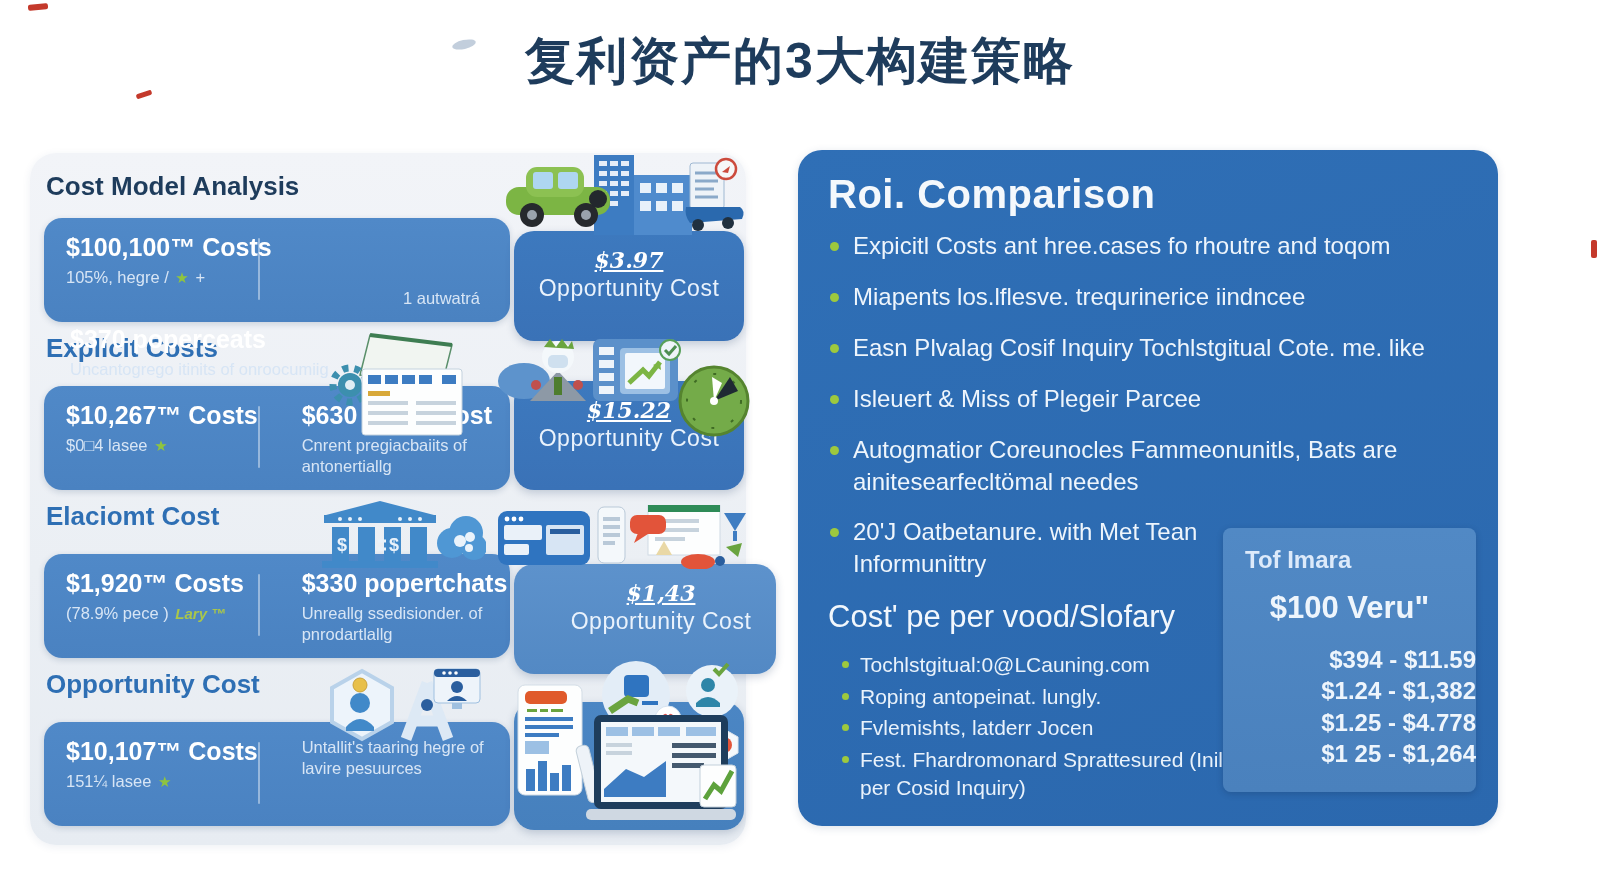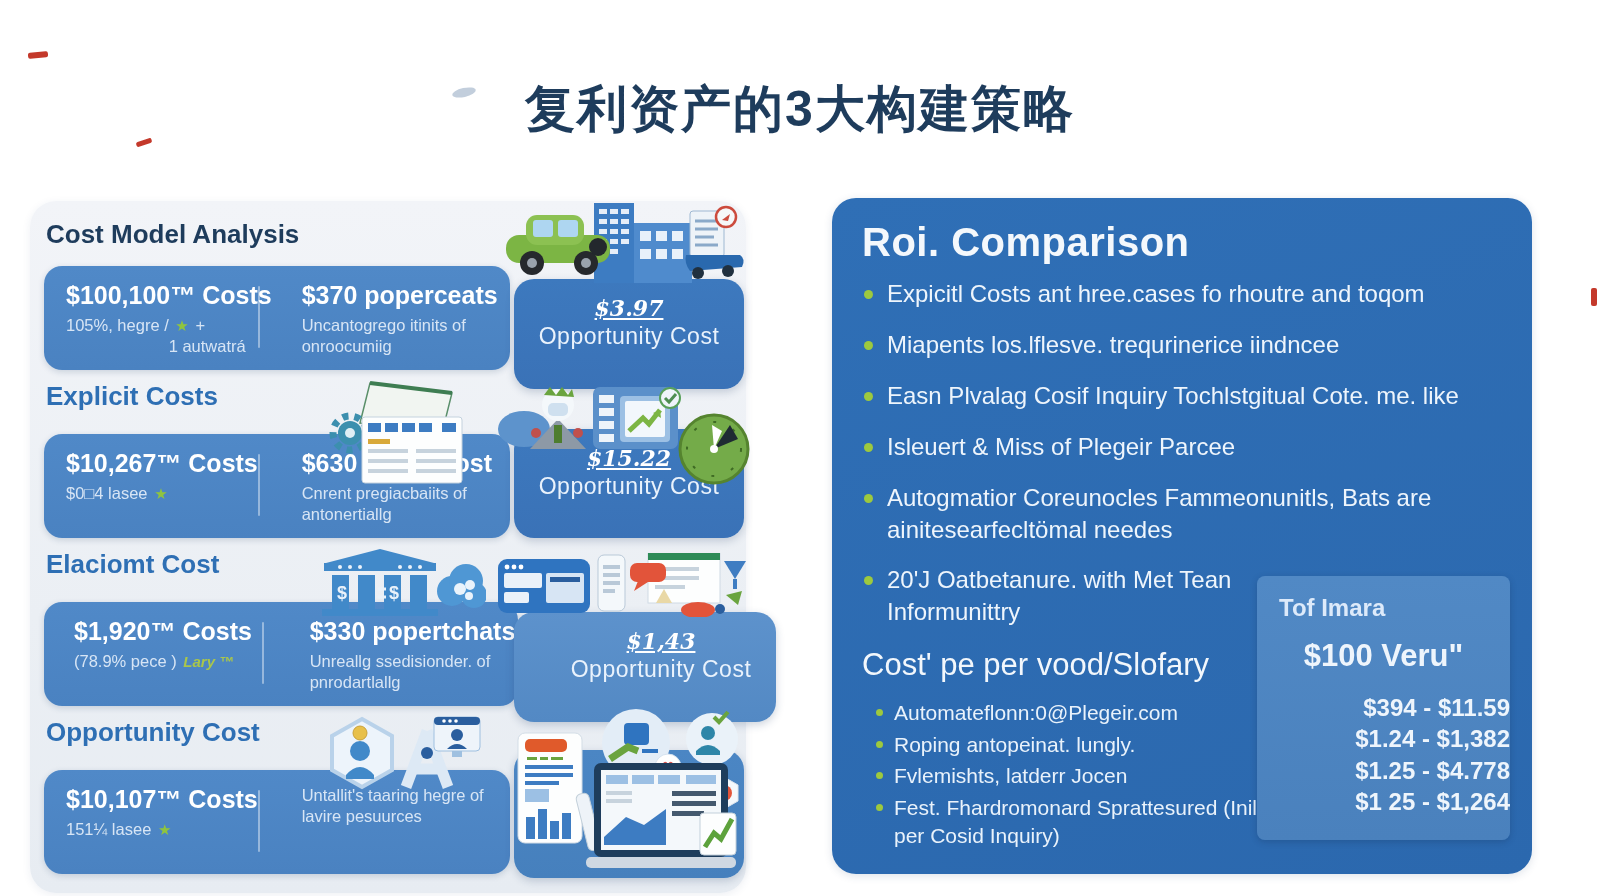--- a/index.html
+++ b/index.html
@@ -1,17 +1,17 @@
 <!DOCTYPE html>
 <html><head>
 <meta charset="utf-8">
 <style>
   html,body{margin:0;padding:0;}
   body{width:1600px;height:896px;background:#ffffff;font-family:"Liberation Sans",sans-serif;overflow:hidden;}
-  .stage{position:relative;width:1600px;height:688px;margin-top:48px;}
+  .stage{position:relative;width:1600px;height:688px;}
 
   
   .page-title{position:absolute;top:28px;left:0;width:100%;text-align:center;
     font-size:50px;font-weight:700;color:#1e3c5c;letter-spacing:2px;}
   .title-smudge{position:absolute;left:452px;top:40px;width:24px;height:9px;border-radius:50%;
     background:#8fa6c0;opacity:.55;transform:rotate(-12deg);}
   .red-mark{position:absolute;background:#c4392b;border-radius:2px;}
 
   
   .panel-left{position:absolute;left:30px;top:153px;width:716px;height:692px;border-radius:26px;
@@ -34,21 +34,21 @@
   .sub-line2{text-align:right;padding-right:30px;}
 
   
   .opp-box{position:absolute;left:484px;width:230px;border-radius:20px;z-index:2;
     box-shadow:0 3px 8px rgba(30,60,100,.22);text-align:center;color:#fff;}
   .opp-value{font-family:"DejaVu Serif",serif;font-style:italic;font-weight:700;font-size:22px;color:#ffffff;text-decoration:underline;}
   .opp-label{font-size:23px;color:#e9f2fc;margin-top:2px;letter-spacing:.5px;}
   .illus{position:absolute;z-index:3;line-height:0;}
 
   
-  .panel-right{position:absolute;left:832px;top:150px;width:700px;height:676px;border-radius:24px;
+  .panel-right{position:absolute;left:798px;top:150px;width:700px;height:676px;border-radius:24px;
     background:linear-gradient(160deg,#2f6fb6 0%,#2b68ae 100%);
     box-shadow:0 2px 8px rgba(40,70,110,.15);}
   .rp-header{position:absolute;left:30px;top:22px;font-size:40px;font-weight:700;color:#f4f8fc;letter-spacing:.5px;}
   .rp-body{position:absolute;left:30px;top:80px;width:660px;}
   .bullet{display:flex;margin-bottom:19px;}
   .bullet .dot{flex:0 0 9px;width:9px;height:9px;border-radius:50%;background:#9dc93e;margin:12px 14px 0 2px;}
   .bullet .btxt{font-size:24px;color:#eef5fc;line-height:1.33;}
   .bullet.narrow .btxt{max-width:370px;}
   .rp-subheading{font-size:31px;color:#f2f7fc;margin:4px 0 16px 0;}
   .subbullets{padding-left:14px;max-width:420px;}
@@ -76,21 +76,21 @@
 
   <div class="page-title">复利资产的3大构建策略</div>
 
   <div class="panel-left">
     <div class="lp-header">Cost Model Analysis</div>
 
     <div class="section-label" style="top:180px;">Explicit Costs</div>
     <div class="section-label" style="top:348px;">Elaciomt Cost</div>
     <div class="section-label" style="top:516px;">Opportunity Cost</div>
 
-    <div class="card" style="top:65px;">
+    <div class="card" style="top:65px;flex-direction:column;">
       <div class="card-col l">
         <div class="card-value">$100,100™ Costs</div>
         <div class="card-sub">
           <span>105%, hegre /</span>
           <span class="sub-icon star">★</span>
           <span>+</span>
           <div class="sub-line2">1 autwatrá</div>
         </div>
       </div>
       <div class="divider"></div>
@@ -108,21 +108,21 @@
           <span class="sub-icon star">★</span>
         </div>
       </div>
       <div class="divider"></div>
       <div class="card-col r">
         <div class="card-value">$630 poper cost</div>
         <div class="card-sub">Cnrent pregiacbaiits of antonertiallg</div>
       </div>
     </div>
 
-    <div class="card" style="top:401px;padding-left:8px;">
+    <div class="card" style="top:401px;">
       <div class="card-col l">
         <div class="card-value">$1,920™ Costs</div>
         <div class="card-sub">
           <span>(78.9% pece )</span>
           <span class="sub-icon lary">Lary ™</span>
         </div>
       </div>
       <div class="divider"></div>
       <div class="card-col r">
         <div class="card-value">$330 popertchats</div>
@@ -451,21 +451,21 @@
       <div class="bullet narrow">
         <span class="dot"></span>
         <span class="btxt">20'J Oatbetanure. with Met Tean Informunittry</span>
       </div>
 
       <div class="rp-subheading">Cost' pe per vood/Slofary</div>
 
       <div class="subbullets">
         <div class="sbullet">
           <span class="dot"></span>
-          <span class="btxt">Automateflonn:0@Plegeir.com</span>
+          <span class="btxt">Tochlstgitual:0@LCauning.com</span>
         </div>
         <div class="sbullet">
           <span class="dot"></span>
           <span class="btxt">Roping antopeinat. lungly.</span>
         </div>
         <div class="sbullet">
           <span class="dot"></span>
           <span class="btxt">Fvlemishts, latderr Jocen</span>
         </div>
         <div class="sbullet">

